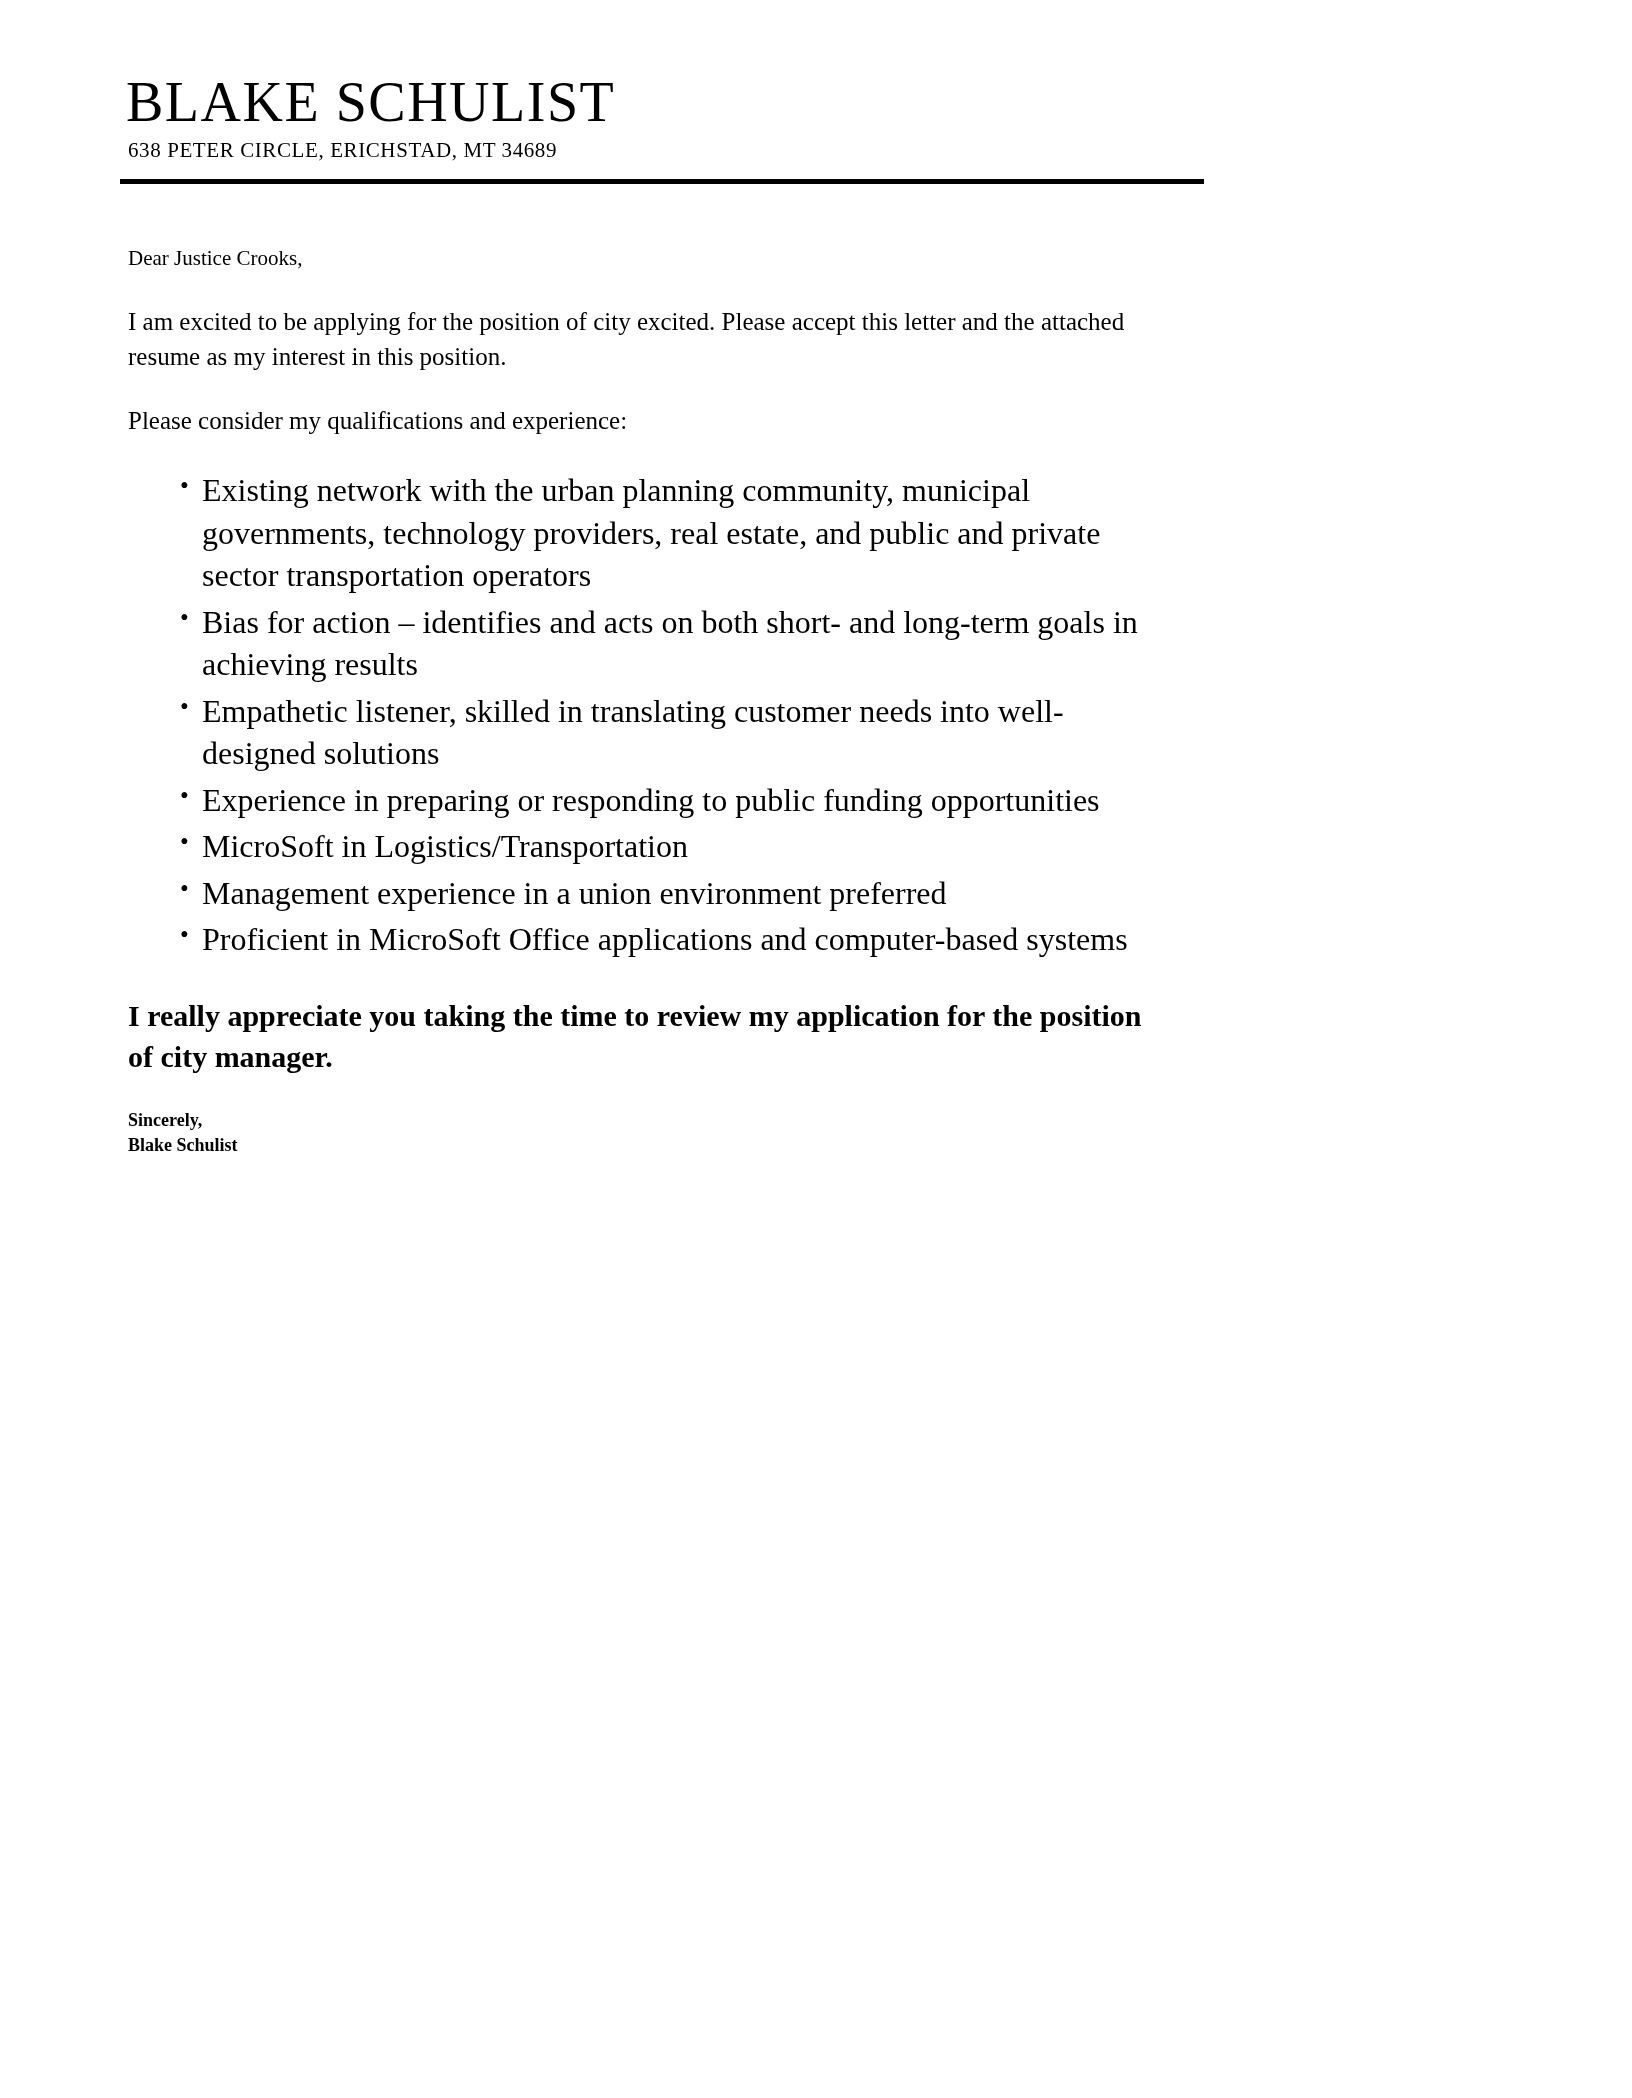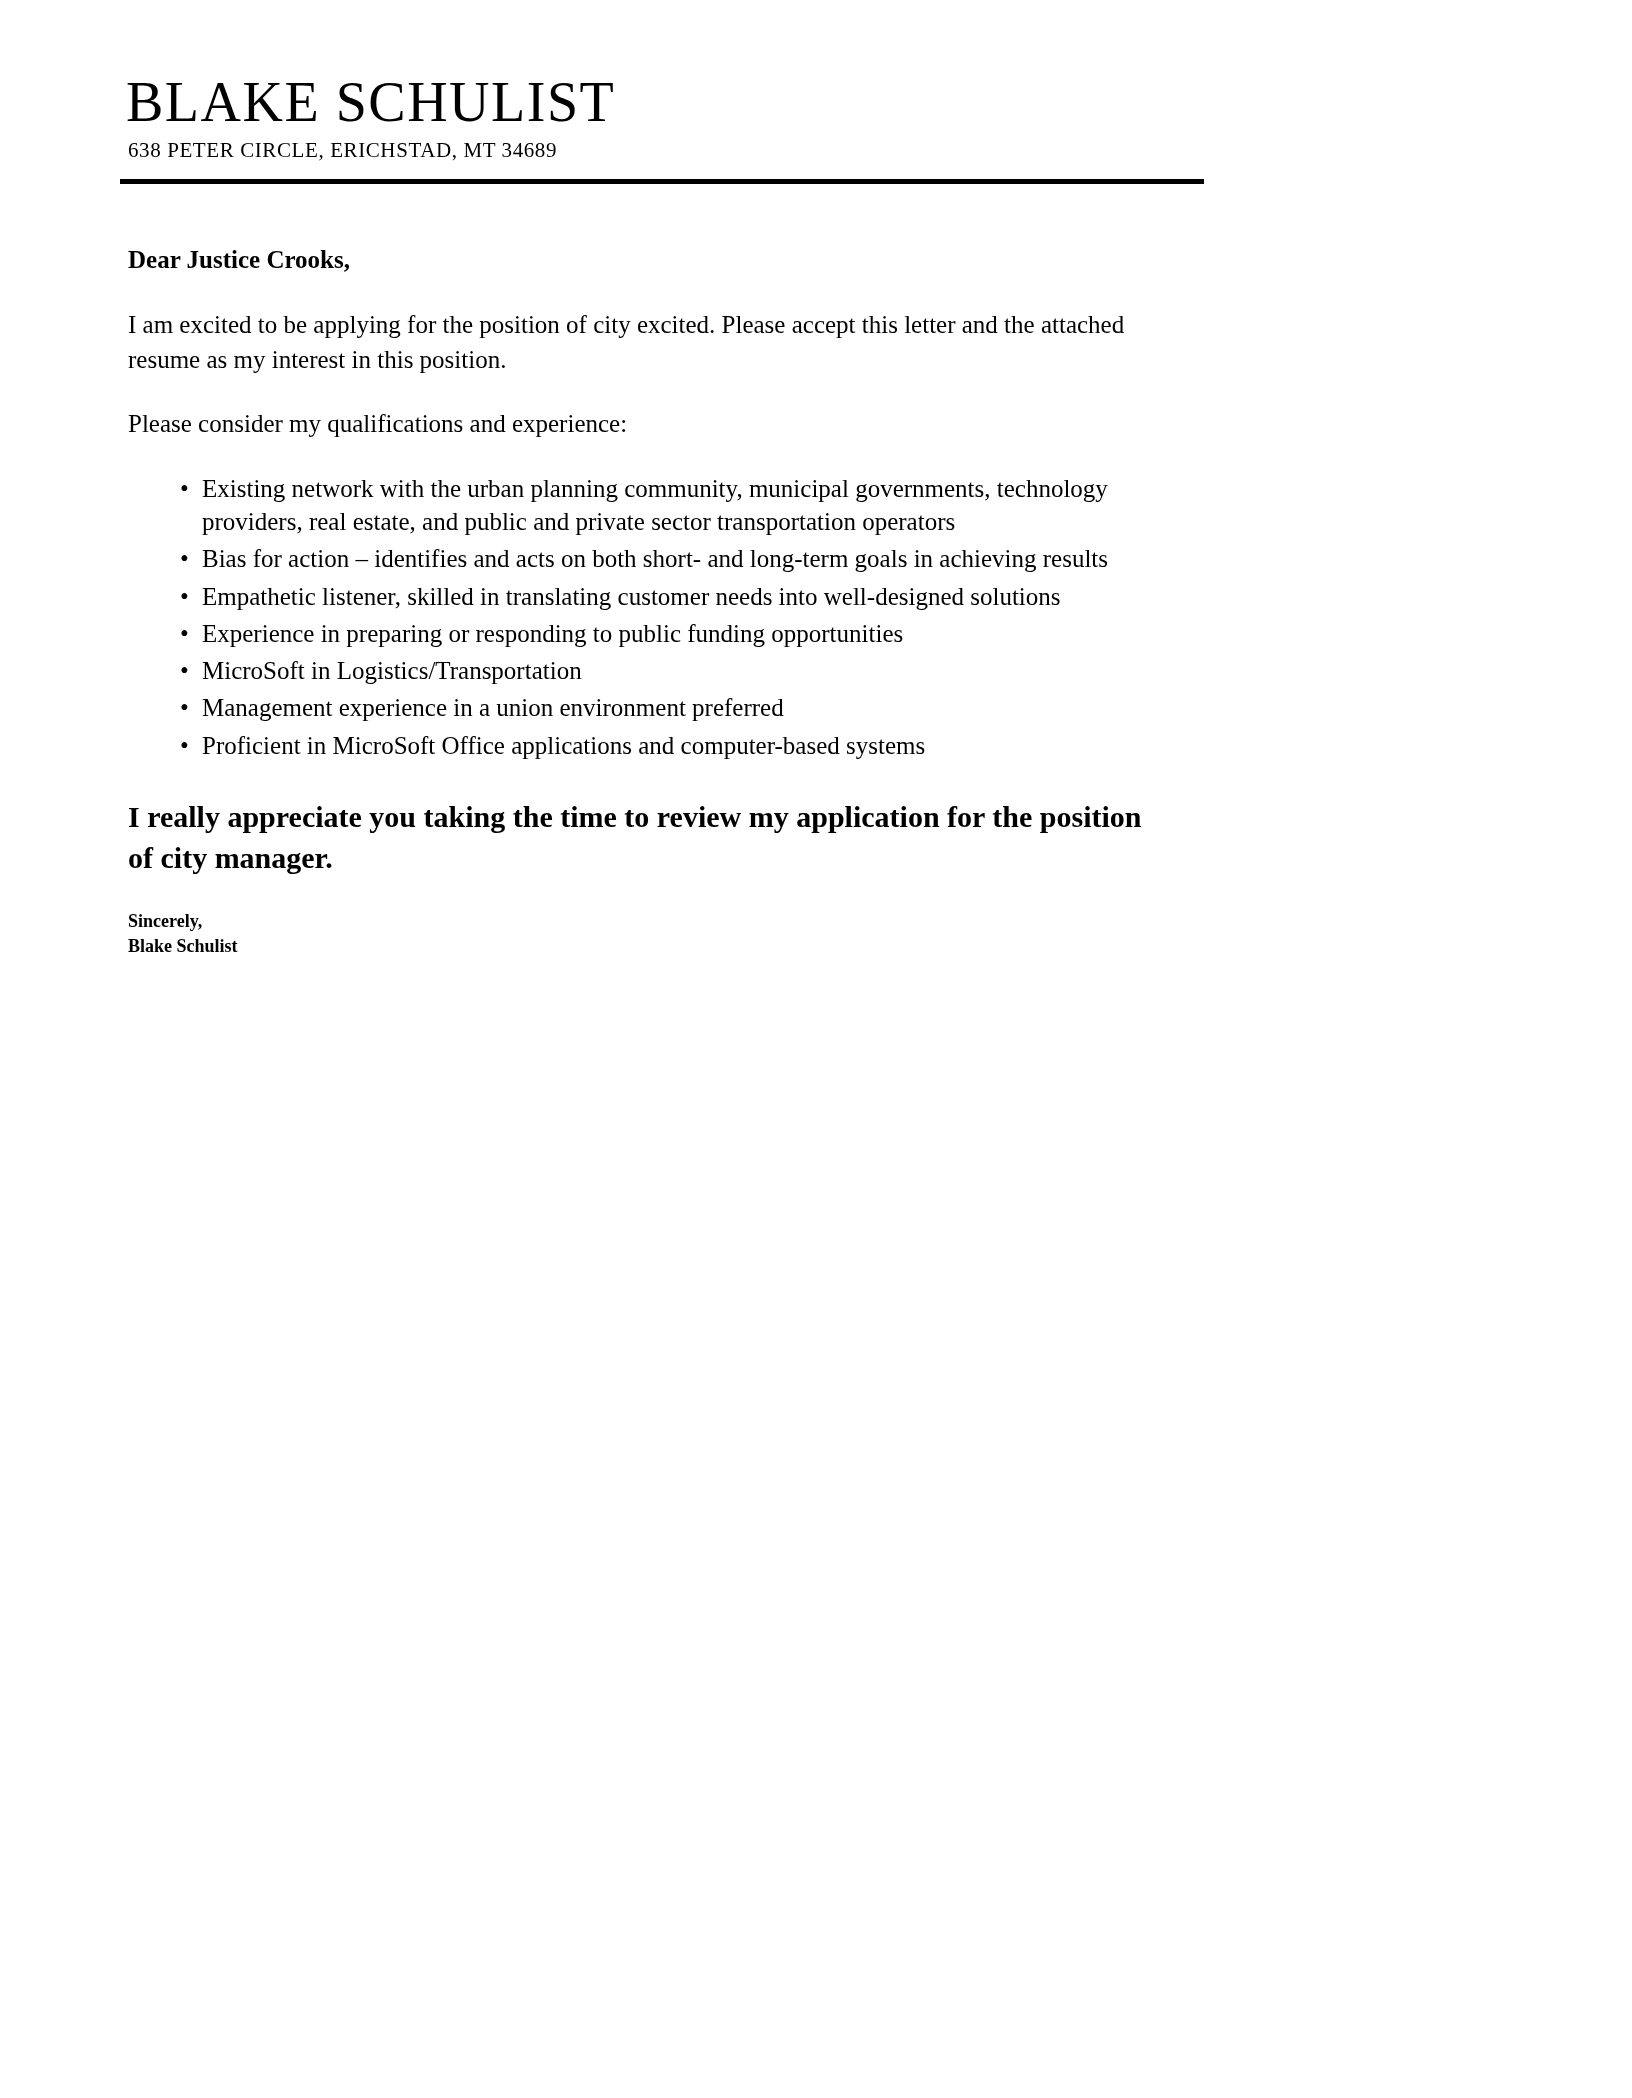--- a/index.html
+++ b/index.html
@@ -42,36 +42,36 @@
     border-top: 5px solid #000;
     margin: 16px 0 0 0;
     width: 100%;
   }
   .body {
     padding-left: 8px;
     padding-right: 30px;
     margin-top: 62px;
   }
   .salutation {
-    font-size: 25px;
-    font-weight: bold;
+    font-size: 21px;
+    font-weight: normal;
     margin: 0 0 34px 0;
   }
   p.para {
     font-size: 25px;
     line-height: 1.38;
     margin: 0 0 30px 0;
   }
   ul.quals {
     margin: 0 0 34px 0;
     padding-left: 52px;
     list-style: none;
   }
   ul.quals li {
-    font-size: 25px;
+    font-size: 32px;
     line-height: 1.33;
     margin: 0 0 4px 0;
     position: relative;
     padding-left: 22px;
   }
   ul.quals li::before {
     content: "\2022";
     position: absolute;
     left: 0;
     top: 0;

